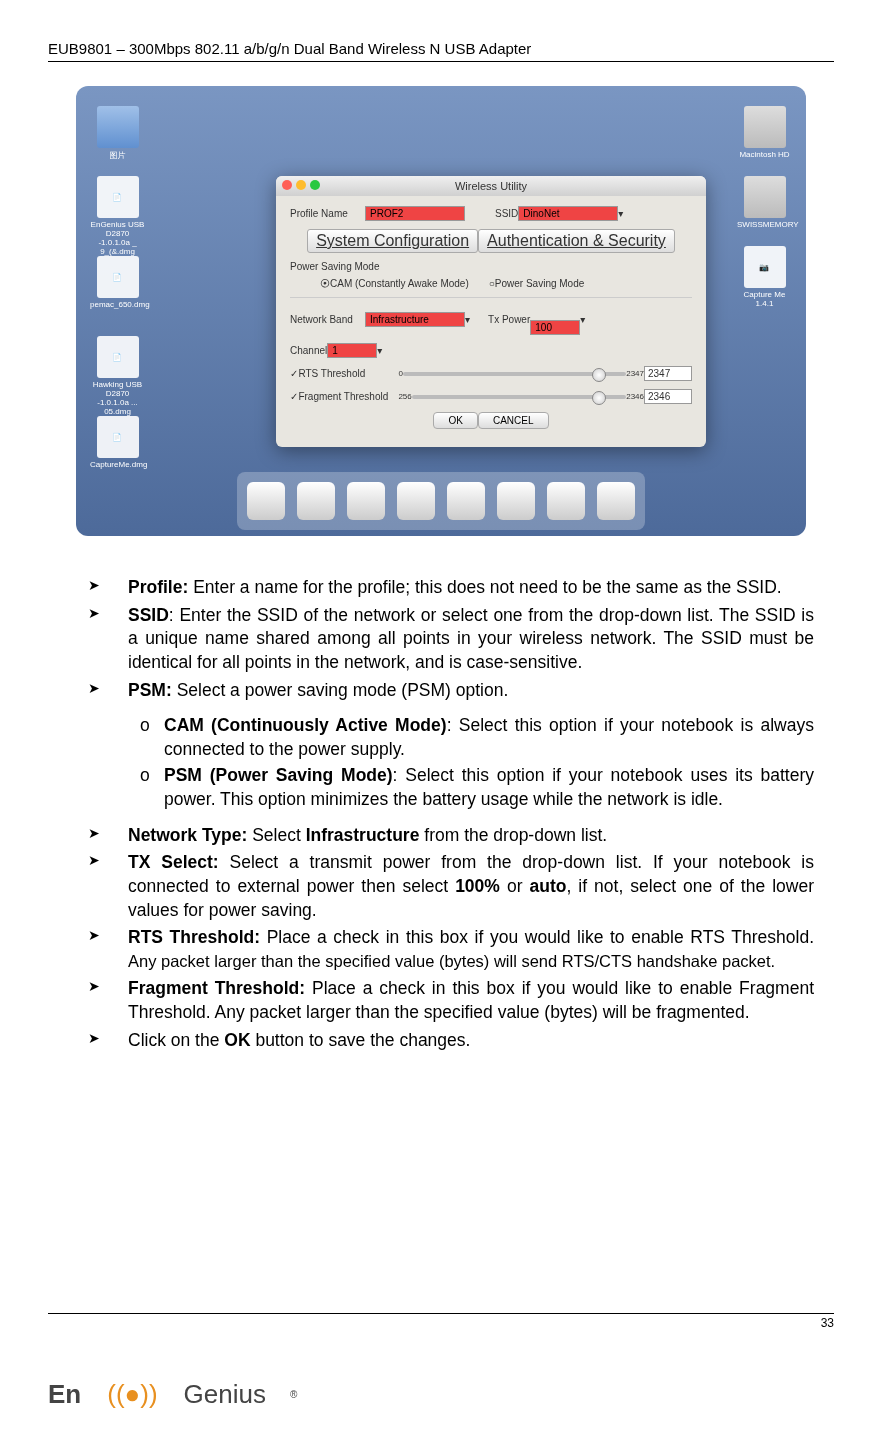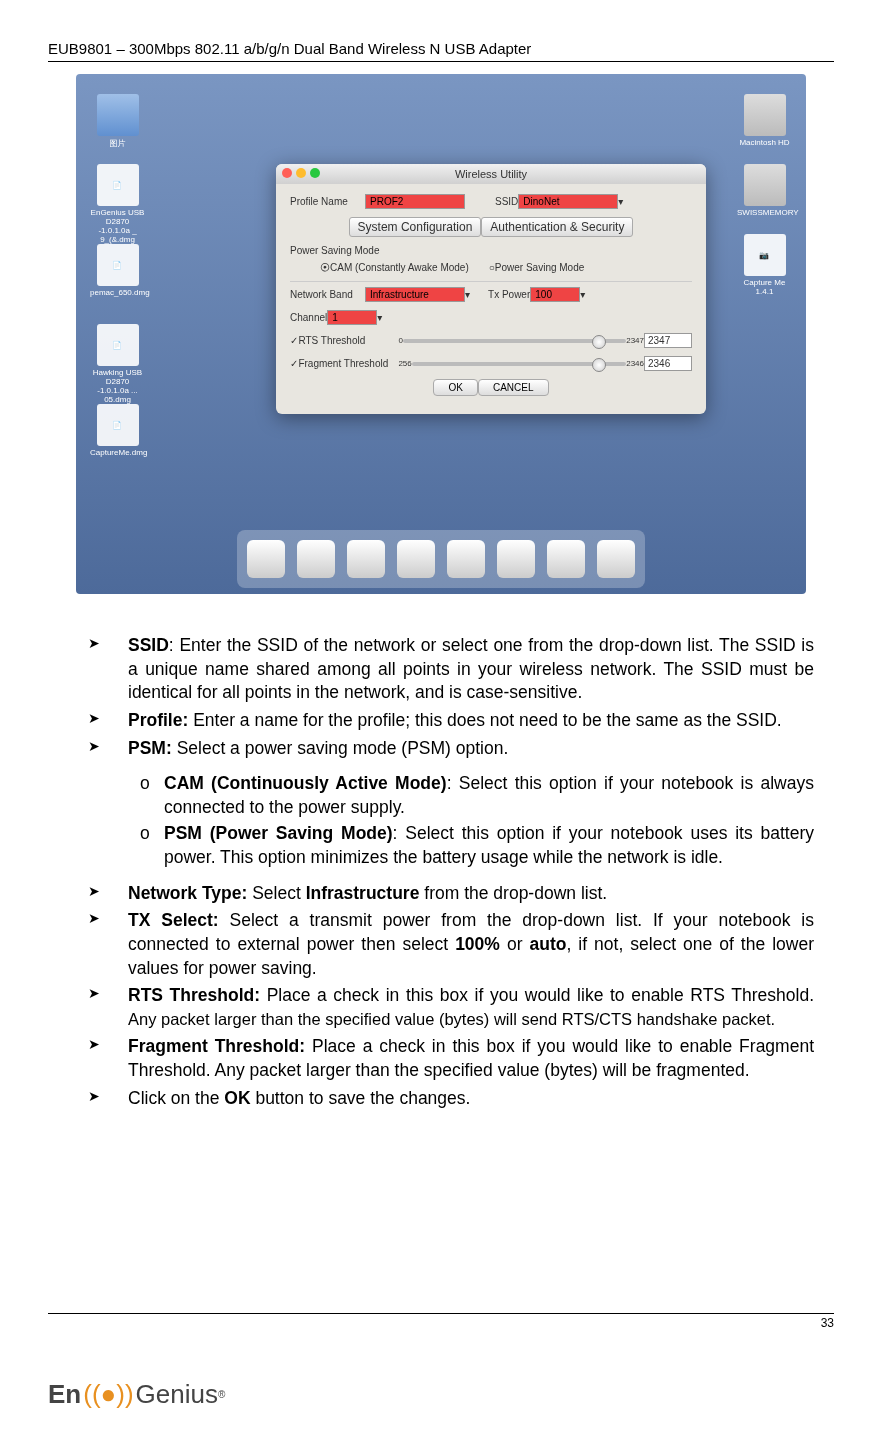--- a/index.html
+++ b/index.html
@@ -13,29 +13,29 @@
       padding: 40px 48px;
       box-sizing: border-box;
       width: 882px;
       min-height: 1450px;
       position: relative;
     }
     .header {
       font-size: 15px;
       border-bottom: 1px solid #000;
       padding-bottom: 4px;
-      margin-bottom: 12px;
+      margin-bottom: 24px;
     }
     .screenshot {
       margin: 0 auto 40px;
       width: 730px;
-      height: 520px;
+      height: 450px;
       position: relative;
       background: linear-gradient(180deg, #7a96c2 0%, #4d6a9a 100%);
-      border-radius: 4px;
+      border-radius: 12px;
     }
     .desktop-icon {
       position: absolute;
       width: 55px;
       text-align: center;
       font-size: 8px;
       color: #fff;
     }
     .desktop-icon .ico {
       width: 42px;
@@ -100,24 +100,25 @@
     }
     .form-row input[type="text"] {
       padding: 1px 4px;
       font-size: 10px;
       border: 1px solid #999;
       background: #ef4444;
       width: 90px;
     }
     .tab-btn {
       padding: 2px 8px;
-      font-size: 12px;
+      font-size: 16px;
       background: linear-gradient(#fff, #ddd);
       border: 1px solid #aaa;
       border-radius: 3px;
+      text-decoration: underline;
     }
     .slider {
       flex: 1;
       height: 4px;
       background: #bbb;
       border-radius: 2px;
       position: relative;
     }
     .slider-thumb {
       position: absolute;
@@ -189,20 +190,21 @@
       padding-top: 2px;
     }
     .footer-logo {
       position: absolute;
       bottom: 40px;
       left: 48px;
       display: flex;
       align-items: center;
       font-size: 26px;
       color: #444;
+      gap: 24px;
     }
     .footer-logo .wifi {
       margin-left: 2px;
       margin-right: 2px;
       color: #e89020;
     }
     .checkmark::before { content: "✓ "; }
     .radio-on::before { content: "⦿ "; }
     .radio-off::before { content: "○ "; }
     .dock {
@@ -293,21 +295,21 @@
           <span>CAM (Constantly Awake Mode)</span>
           <span class="radio-off" style="margin-left:20px;"></span>
           <span>Power Saving Mode</span>
         </div>
         <hr style="border:none;border-top:1px solid #ccc;">
         <div class="form-row">
           <label class="fl">Network Band</label>
           <input type="text" value="Infrastructure" style="">
           <span>▾</span>
           <label style="margin-left:18px">Tx Power</label>
-          <input type="text" style="width: 40px;" value="100">
+          <input type="text" style="width: 40px; margin-top: 17px;" value="100">
           <span>▾</span>
         </div>
         <div class="form-row" style="padding-right:60px;">
           <label>Channel</label>
           <input type="text" style="width: 40px;" value="1">
           <span>▾</span>
         </div>
         <div class="form-row">
           <span class="checkmark"></span>
           <span style="min-width:100px;">RTS Threshold</span>
@@ -343,24 +345,24 @@
       <div class="dock-item"></div>
       <div class="dock-item"></div>
       <div class="dock-item"></div>
       <div class="dock-item"></div>
     </div>
   </div>
 
   <div class="content">
     <ul class="arrows">
       <li>
+        <b>Profile: </b><span>Enter a name for the profile; this does not need to be the same as the SSID.</span>
+      </li>
+      <li>
         <b>SSID</b><span>: Enter the SSID of the network or select one from the drop-down list. The SSID is a unique name shared among all points in your wireless network. The SSID must be identical for all points in the network, and is case-sensitive.</span>
-      </li>
-      <li>
-        <b>Profile: </b><span>Enter a name for the profile; this does not need to be the same as the SSID.</span>
       </li>
       <li>
         <b>PSM: </b><span>Select a power saving mode (PSM) option.</span>
         <ul class="circles">
           <li>
             <b>CAM (Continuously Active Mode)</b><span>: Select this option if your notebook is always connected to the power supply.</span>
           </li>
           <li>
             <b>PSM (Power Saving Mode)</b><span>: Select this option if your notebook uses its battery power. This option minimizes the battery usage while the network is idle.</span>
           </li>

